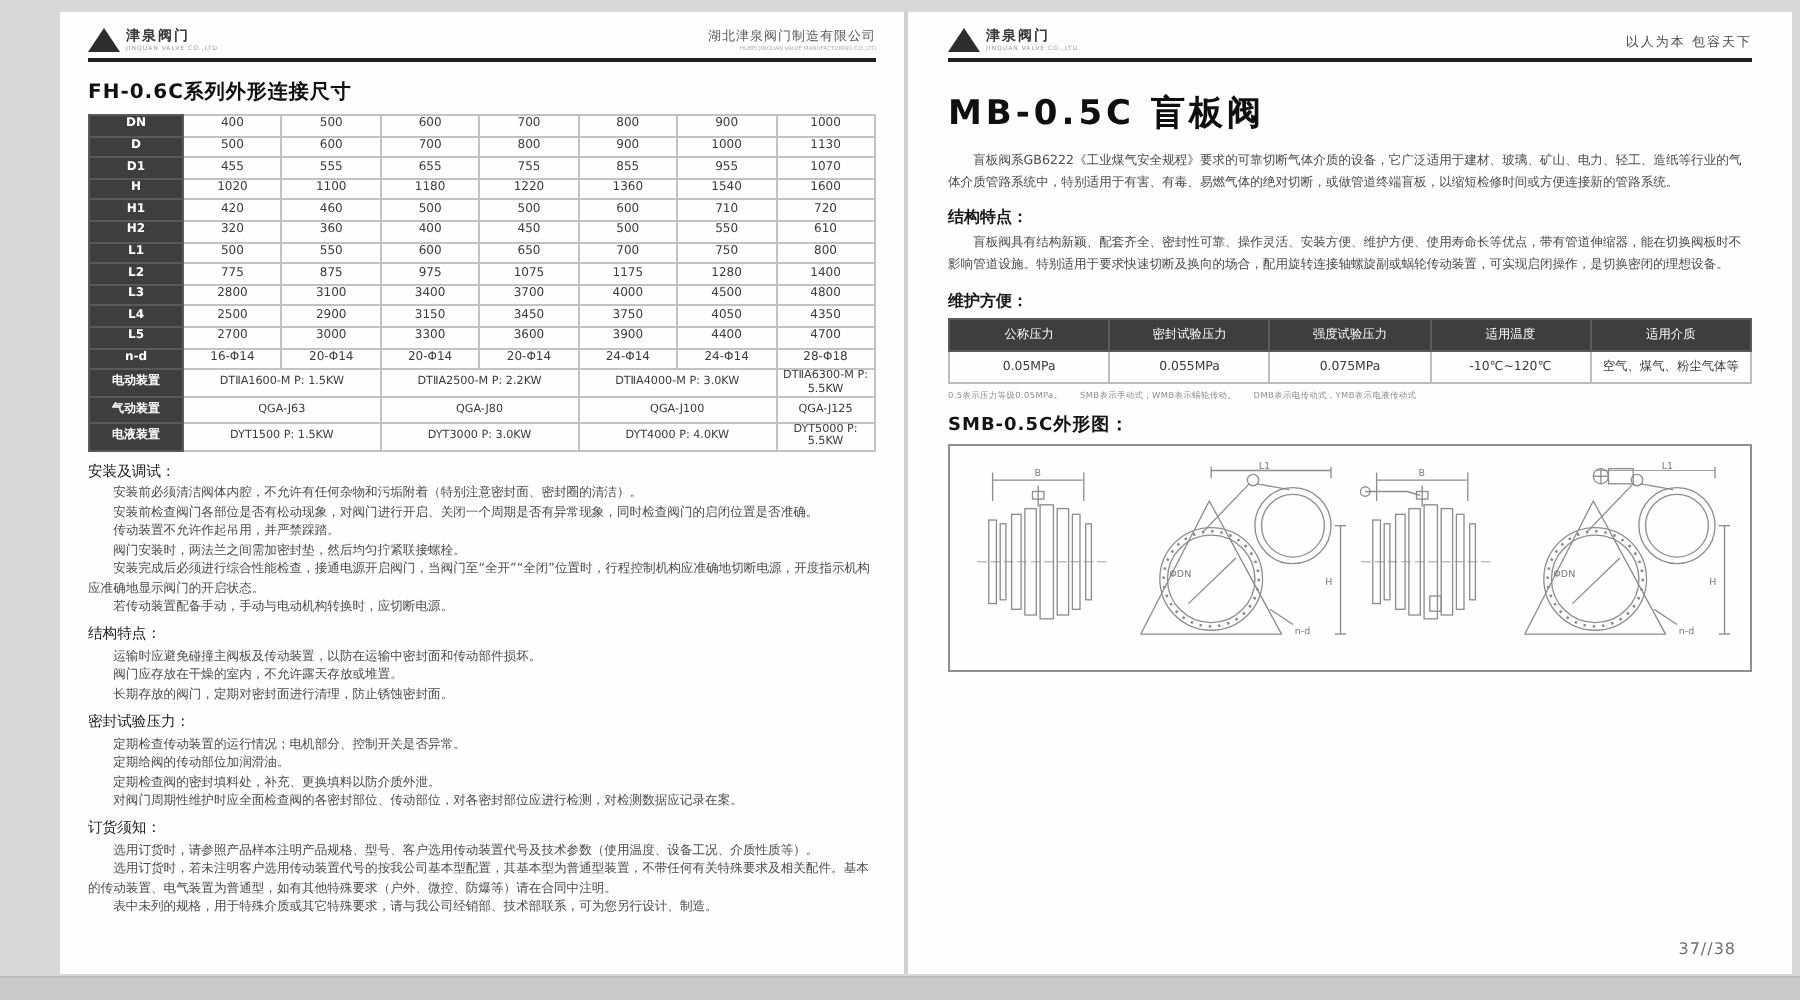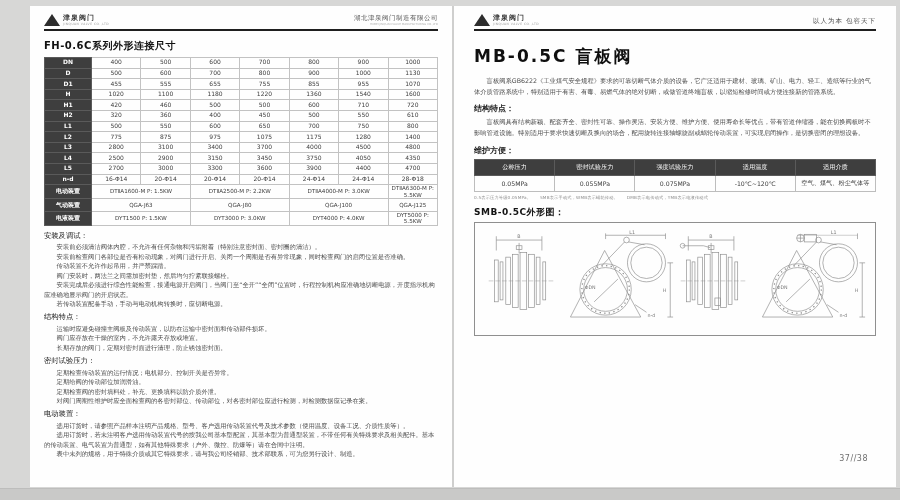--- a/index.html
+++ b/index.html
@@ -34,21 +34,21 @@
   .rp-para{font-size:6.3px;color:#4c4c4c;line-height:1.7;text-indent:2em;margin:0 0 2px 0;}
   .rp-h{font-size:8px;font-weight:bold;color:#1a1a1a;margin:6px 0 3px 0;}
   table.params-table{border-collapse:collapse;width:100%;table-layout:fixed;}
   table.params-table th{background:#3e3e3e;color:#fff;font-size:6.2px;font-weight:normal;border:1px solid #5a5a5a;height:13px;}
   table.params-table td{border:1px solid #bdbdbd;font-size:6.2px;color:#3c3c3c;text-align:center;height:13px;}
   .note{font-size:4.2px;color:#8c8c8c;margin:3px 0 6px 0;letter-spacing:.2px;}
   .draw-titles{display:flex;margin-top:2px;}
   .draw-title{flex:1;font-size:9px;font-weight:bold;color:#141414;letter-spacing:.5px;}
   .draw-box{border:1px solid #8f8f8f;margin-top:3px;height:114px;display:flex;align-items:center;justify-content:space-between;padding:4px 8px;box-sizing:border-box;}
   .dw text{font-size:5px;fill:#7a7a7a;}
-  .page-num{position:absolute;right:28px;bottom:24px;font-size:8px;color:#6f6f6f;letter-spacing:.5px;}
+  .page-num{position:absolute;right:28px;bottom:8px;font-size:8px;color:#6f6f6f;letter-spacing:.5px;}
 </style>
 </head>
 <body>
 
 <div class="canvas">
   <div class="pages">
 
     <div class="page page-left">
       <div class="page-header">
         <div class="brand">
@@ -222,21 +222,21 @@
           <div class="para">若传动装置配备手动，手动与电动机构转换时，应切断电源。</div>
           <div class="sec-title">结构特点：</div>
           <div class="para">运输时应避免碰撞主阀板及传动装置，以防在运输中密封面和传动部件损坏。</div>
           <div class="para">阀门应存放在干燥的室内，不允许露天存放或堆置。</div>
           <div class="para">长期存放的阀门，定期对密封面进行清理，防止锈蚀密封面。</div>
           <div class="sec-title">密封试验压力：</div>
           <div class="para">定期检查传动装置的运行情况；电机部分、控制开关是否异常。</div>
           <div class="para">定期给阀的传动部位加润滑油。</div>
           <div class="para">定期检查阀的密封填料处，补充、更换填料以防介质外泄。</div>
           <div class="para">对阀门周期性维护时应全面检查阀的各密封部位、传动部位，对各密封部位应进行检测，对检测数据应记录在案。</div>
-          <div class="sec-title">电动装置：</div>
+          <div class="sec-title">订货须知：</div>
           <div class="para">选用订货时，请参照产品样本注明产品规格、型号、客户选用传动装置代号及技术参数（使用温度、设备工况、介质性质等）。</div>
           <div class="para">选用订货时，若未注明客户选用传动装置代号的按我公司基本型配置，其基本型为普通型装置，不带任何有关特殊要求及相关配件。基本的传动装置、电气装置为普通型，如有其他特殊要求（户外、微控、防爆等）请在合同中注明。</div>
           <div class="para">表中未列的规格，用于特殊介质或其它特殊要求，请与我公司经销部、技术部联系，可为您另行设计、制造。</div>
         </div>
     </div>
 
     <div class="page page-right">
       <div class="page-header">
         <div class="brand">
           <span class="tri"></span>

